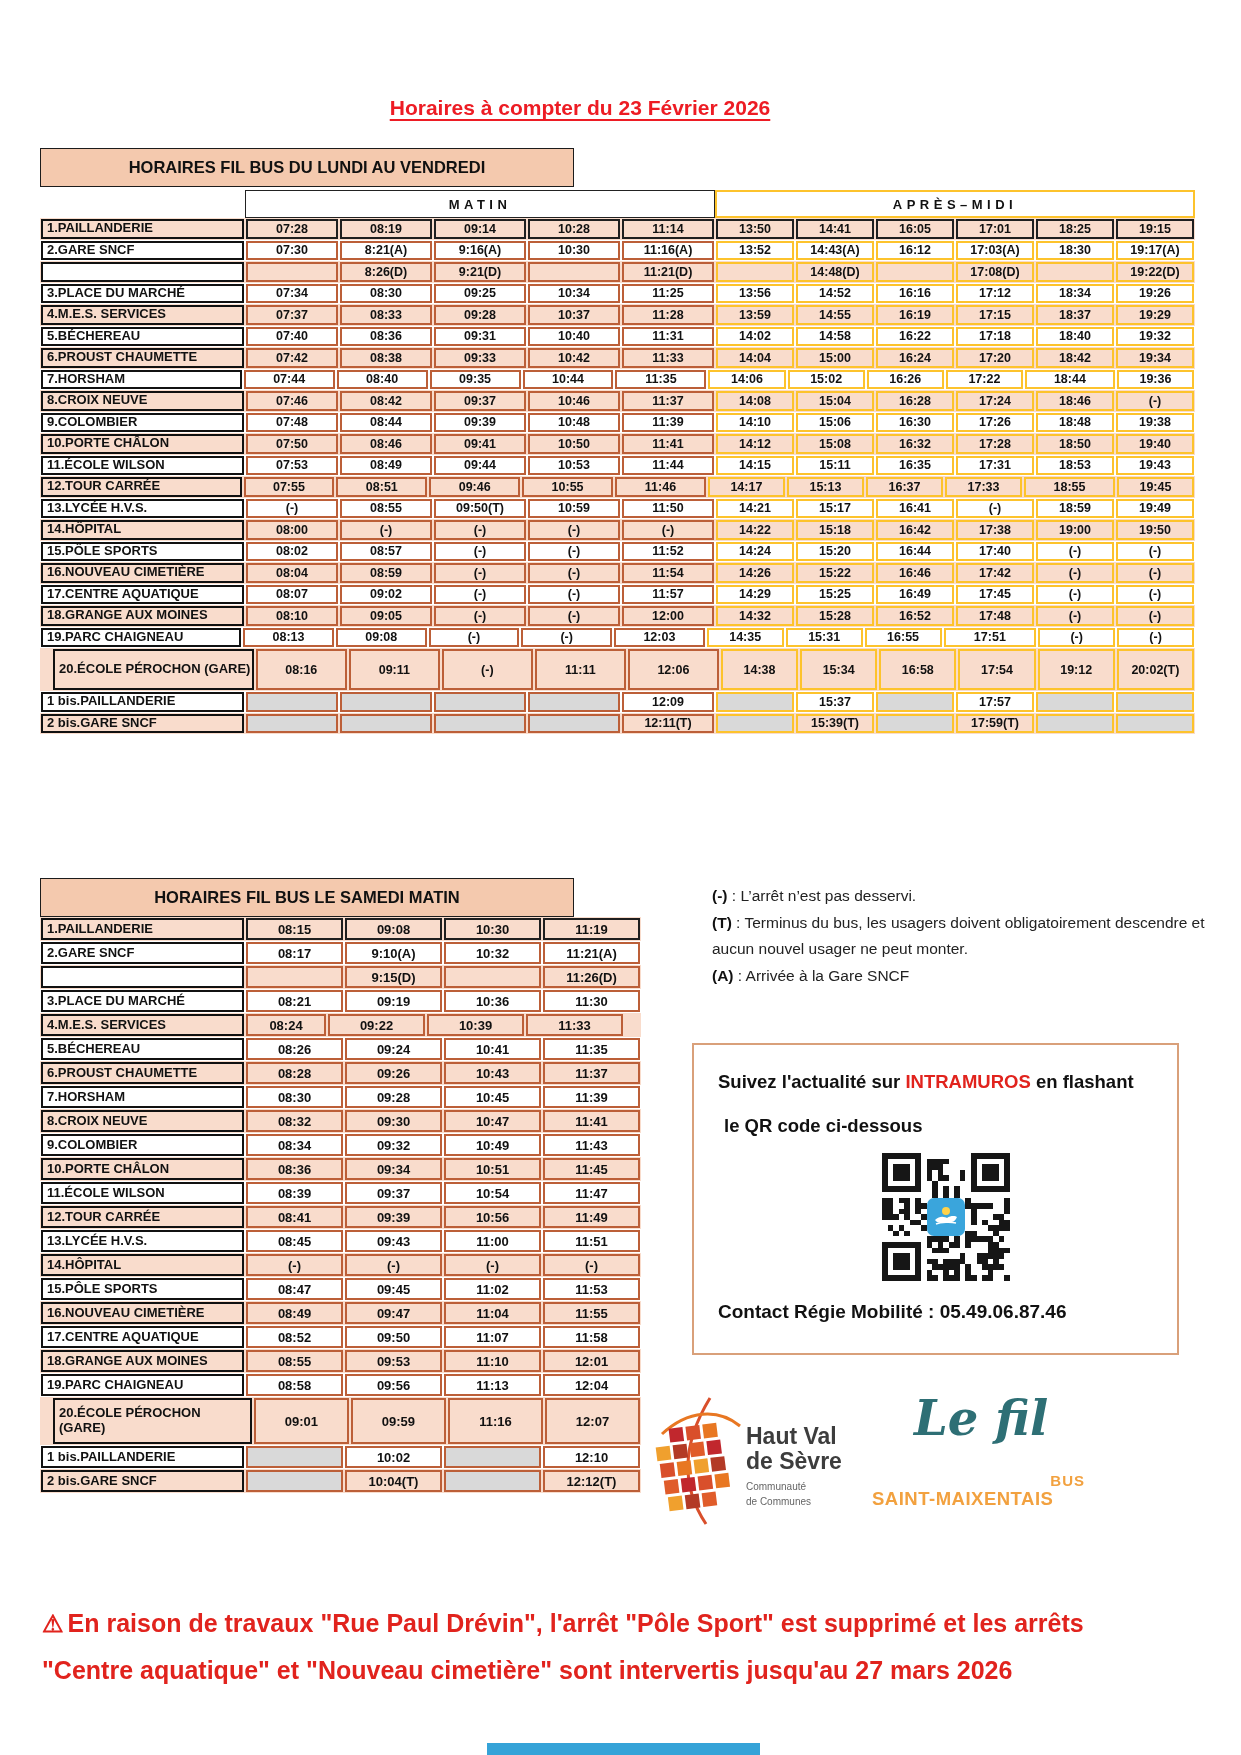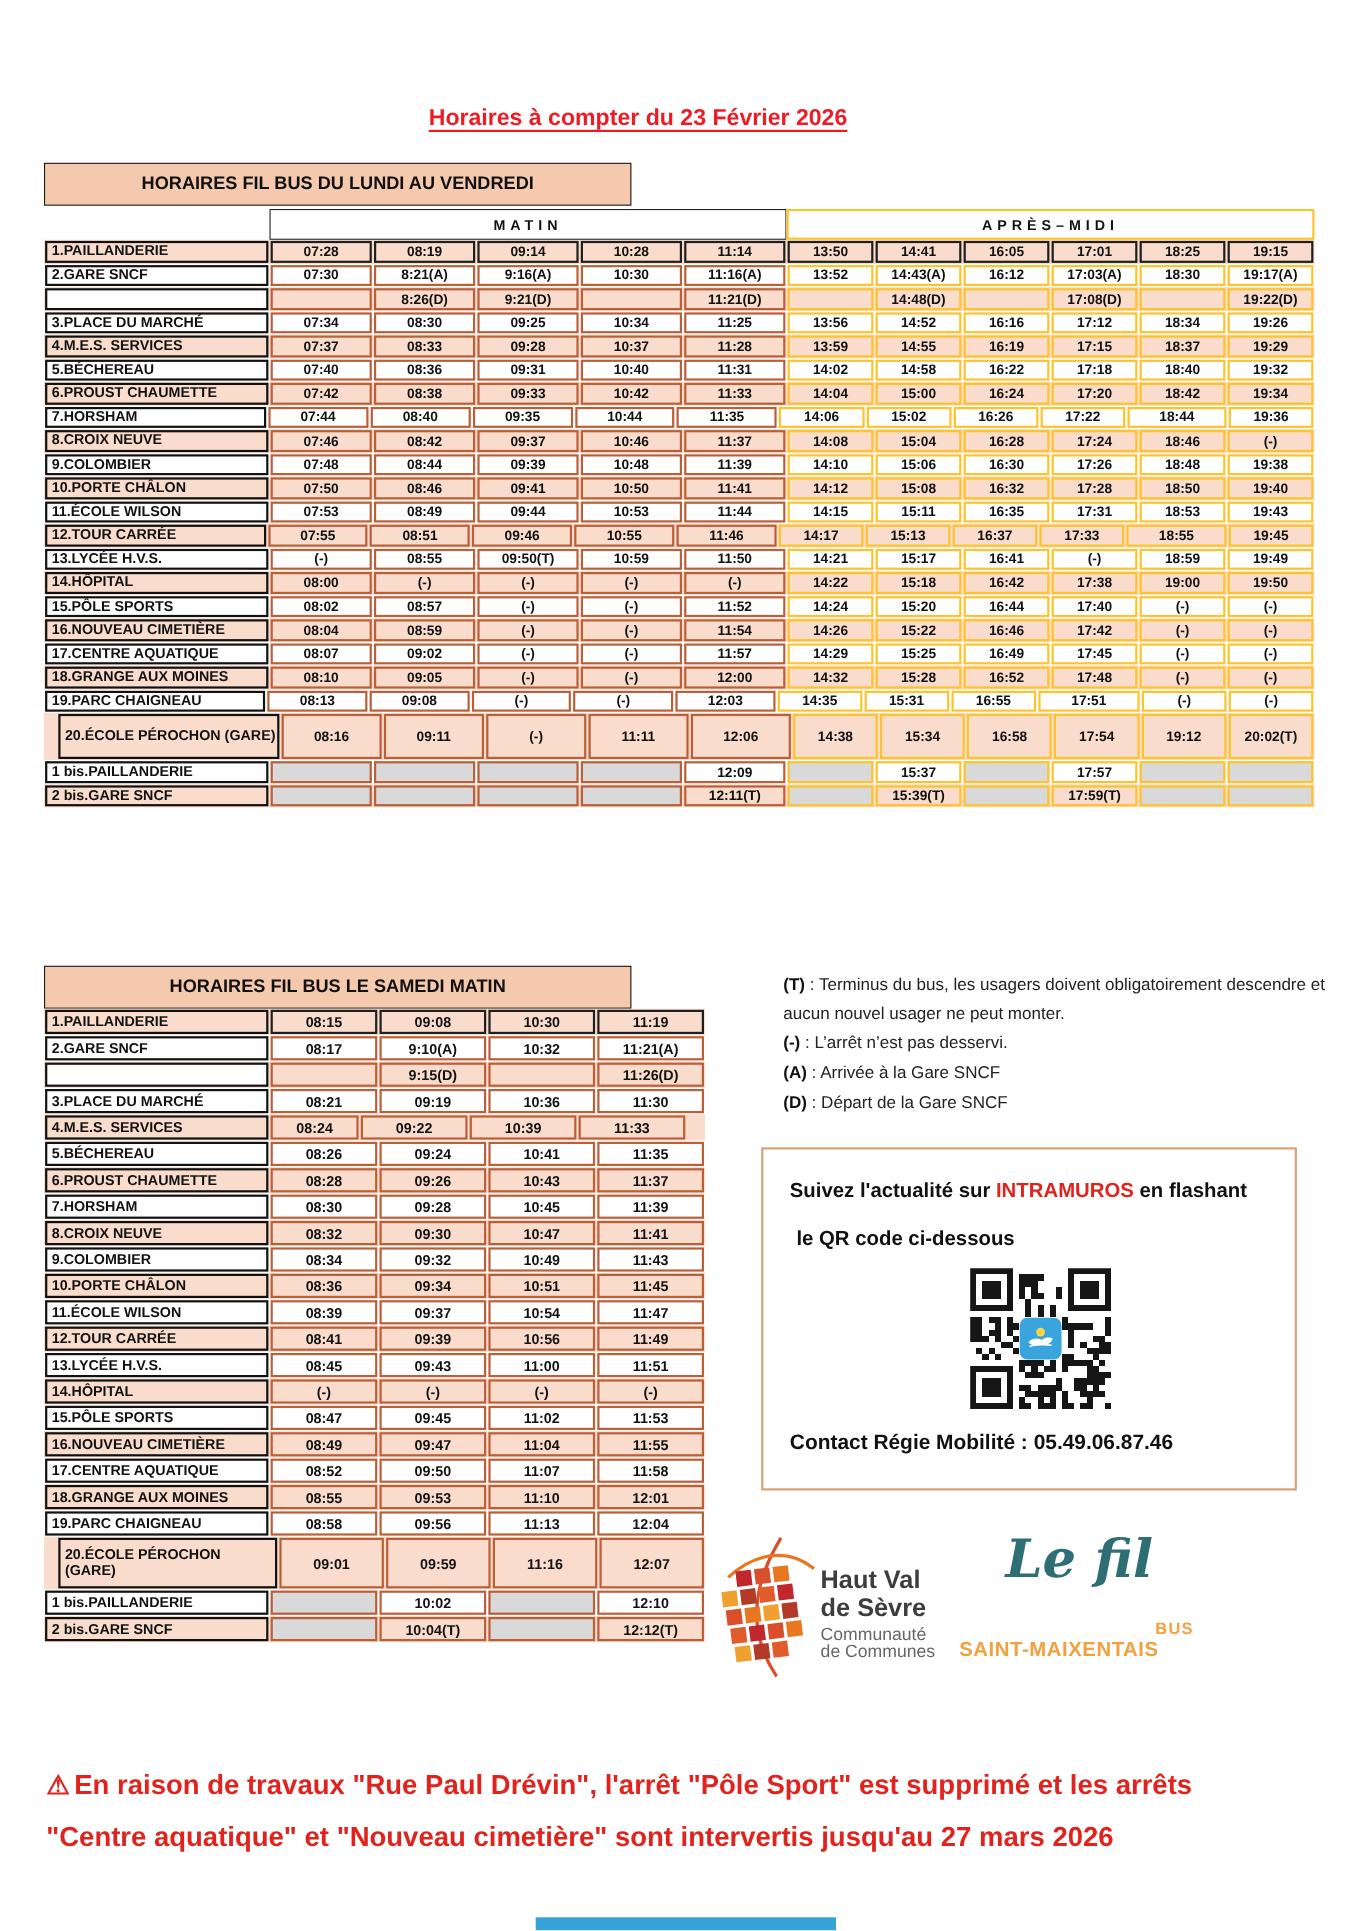--- a/index.html
+++ b/index.html
@@ -56,21 +56,21 @@
   .info-line2{position:absolute;left:30px;top:70px;font-size:18.5px;font-weight:bold;color:#111;}
   .qrwrap{position:absolute;left:188px;top:108px;width:128px;height:128px;}
   .qr-center-icon{position:absolute;left:45px;top:45px;width:38px;height:38px;background:#3aa5dc;
                   border-radius:7px;display:flex;align-items:center;justify-content:center;}
   .info-contact{position:absolute;left:24px;top:256px;font-size:19px;font-weight:bold;color:#111;}
 
   
   .hvs{left:648px;top:1394px;width:235px;height:140px;}
   .hvs-text{position:absolute;left:98px;top:30px;}
   .hvs-l1,.hvs-l2{font-size:23px;font-weight:bold;color:#3d3d3d;line-height:25px;}
-  .hvs-s1,.hvs-s2{font-size:16px;color:#666;line-height:15px;}
+  .hvs-s1,.hvs-s2{font-size:10px;color:#666;line-height:15px;}
   .hvs-s1{margin-top:5px;}
   .lefil{left:872px;top:1392px;width:215px;height:132px;}
   .lefil-script{position:absolute;left:42px;top:-2px;font-family:"DejaVu Serif",serif;
                 font-style:italic;font-size:48px;color:#2e6f75;font-weight:bold;}
   .lefil-bus{position:absolute;right:2px;top:80px;font-size:15px;font-weight:bold;color:#f2a13f;letter-spacing:1px;}
   .lefil-name{position:absolute;left:0;top:96px;font-size:18.5px;font-weight:bold;color:#f2a13f;letter-spacing:0.5px;}
 
   
   .warning{left:42px;top:1600px;width:1175px;font-size:25px;font-weight:bold;color:#e1231d;line-height:46px;}
   .warn-icon{font-size:24px;margin-right:4px;}
@@ -578,24 +578,23 @@
         <div class="cell stopcell">2 bis.GARE SNCF</div>
         <div class="cell tcell brown gray" style="width: 97px;"></div>
         <div class="cell tcell brown" style="width: 97px;">10:04(T)</div>
         <div class="cell tcell brown gray" style="width: 97px;"></div>
         <div class="cell tcell brown" style="width: 97px;">12:12(T)</div>
       </div>
     </div>
 </div>
 
 <div class="abs legend">
+  <div class="legend-item"><b>(-)</b><span> : L’arrêt n’est pas desservi.</span></div>
   <div class="legend-item"><b>(T)</b><span> : Terminus du bus, les usagers doivent obligatoirement descendre et aucun nouvel usager ne peut monter.</span></div>
-  <div class="legend-item"><b>(-)</b><span> : L’arrêt n’est pas desservi.</span></div>
   <div class="legend-item"><b>(A)</b><span> : Arrivée à la Gare SNCF</span></div>
-  <div class="legend-item"><b>(D)</b><span> : Départ de la Gare SNCF</span></div>
 </div>
 
 <div class="abs infobox">
   <div class="info-line1"><span>Suivez l'actualité sur </span><span class="brand">INTRAMUROS</span><span> en flashant</span></div>
   <div class="info-line2">le QR code ci-dessous</div>
   <div class="qrwrap">
     <svg id="qr-svg" width="128" height="128" viewBox="0 0 23 23" shape-rendering="crispEdges">
         <rect x="8" y="1" width="1" height="1" fill="#161616"></rect>
         <rect x="9" y="1" width="1" height="1" fill="#161616"></rect>
         <rect x="10" y="1" width="1" height="1" fill="#161616"></rect>

